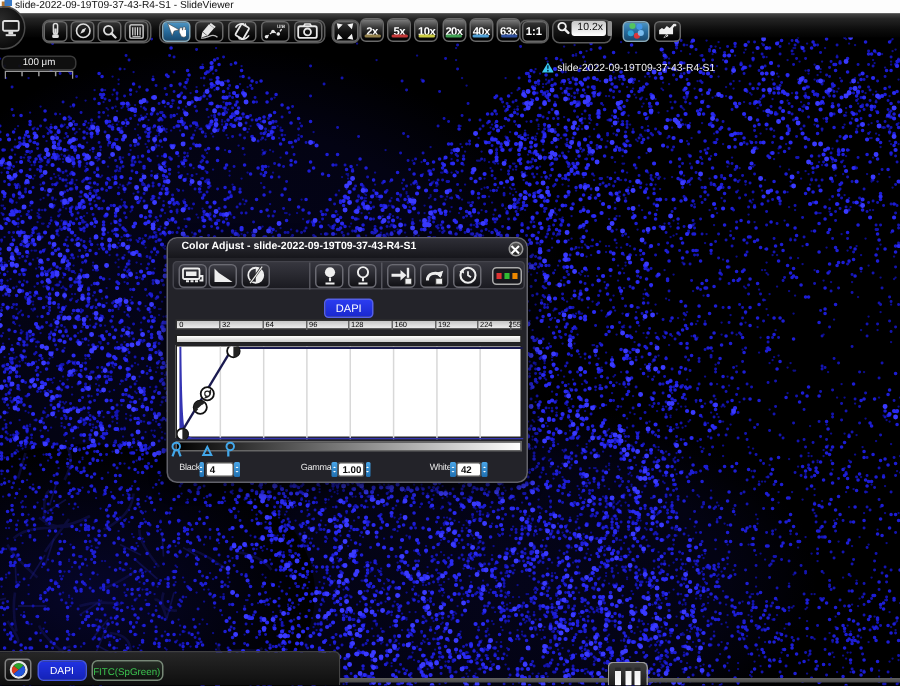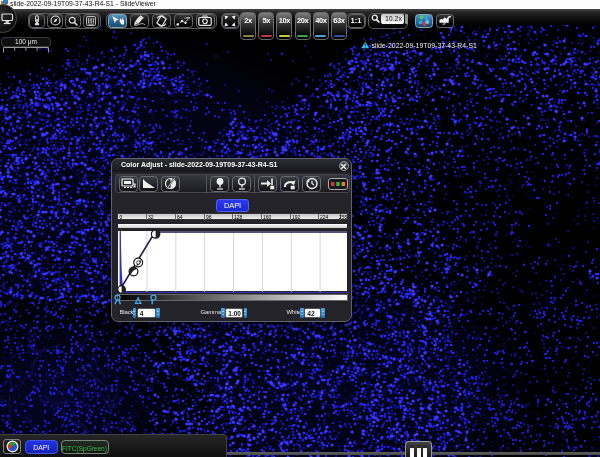--- a/index.html
+++ b/index.html
@@ -12,21 +12,21 @@
 
 #toolbar { position:absolute; left:0; top:9px; width:600px; height:16px;
   background:linear-gradient(#454545 0%, #242424 22%, #0d0d0d 65%, #020202 100%); }
 #tb-bulge { position:absolute; left:-12px; top:-5px; width:29px; height:29px; border-radius:50%;
   background:radial-gradient(circle at 40% 35%, #2e2e2e, #0c0c0c 72%); border:1px solid #4a4a4a; }
 .tbgroup { position:absolute; top:3.5px; height:16.5px; border:1px solid #5a5a5a; border-radius:5px;
   background:linear-gradient(#242424, #030303); }
 .tbtn { position:absolute; top:5px; height:13.5px; border:1px solid #686868; border-radius:3.5px;
   background:linear-gradient(#353535, #101010 55%, #000); display:flex; align-items:center; justify-content:center; }
 .tbtn.active { background:linear-gradient(#4e95c2, #276b9c 50%, #17496f); border-color:#8ab; }
-.zbtn { position:absolute; top:3px; width:16px; height:28px; border:1px solid #6a6a6a; border-radius:4px;
+.zbtn { position:absolute; top:3px; width:16px; height:16px; border:1px solid #6a6a6a; border-radius:4px;
   background:linear-gradient(#7e7e7e, #383838 38%, #0a0a0a 82%, #000); overflow:hidden; }
 .zbtn span { position:absolute; width:100%; text-align:center; top:2.5px; font:bold 7.5px "Liberation Sans",sans-serif; color:#fff; letter-spacing:-.4px; }
 .zbtn i { position:absolute; left:1.5px; right:1.5px; bottom:2px; height:1.8px; border-radius:1px; }
 #magbox { position:absolute; left:381px; top:4.5px; width:23px; height:10.5px; background:linear-gradient(#c8c8c8,#fff);
   border-radius:2px; font-size:7px; color:#111; text-align:right; padding:1.5px 2px 0 0; }
 #magspin { position:absolute; left:404.5px; top:5px; width:3.5px; height:9.5px; background:#909090; border-radius:1px; }
 
 
 #scalebox { position:absolute; left:1px; top:37px; width:50px; height:9.5px; background:rgba(16,16,16,.93);
   border:1px solid #3a3a3a; border-radius:4px; color:#eee; font-size:6.5px; text-align:center; line-height:8.5px; }

